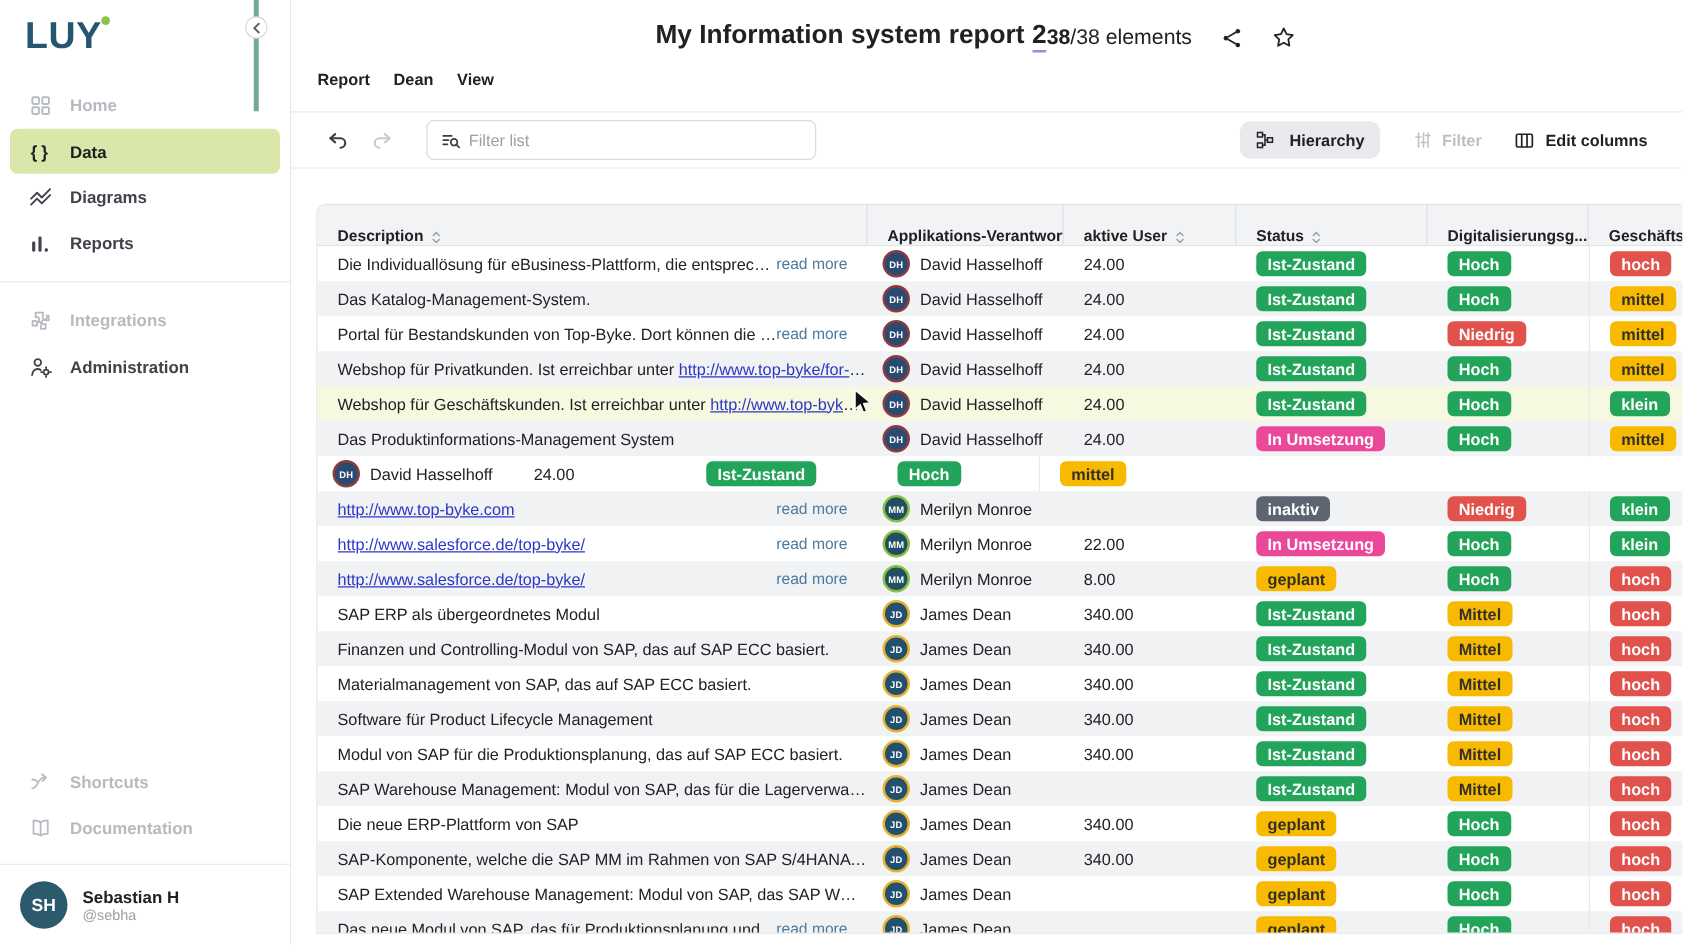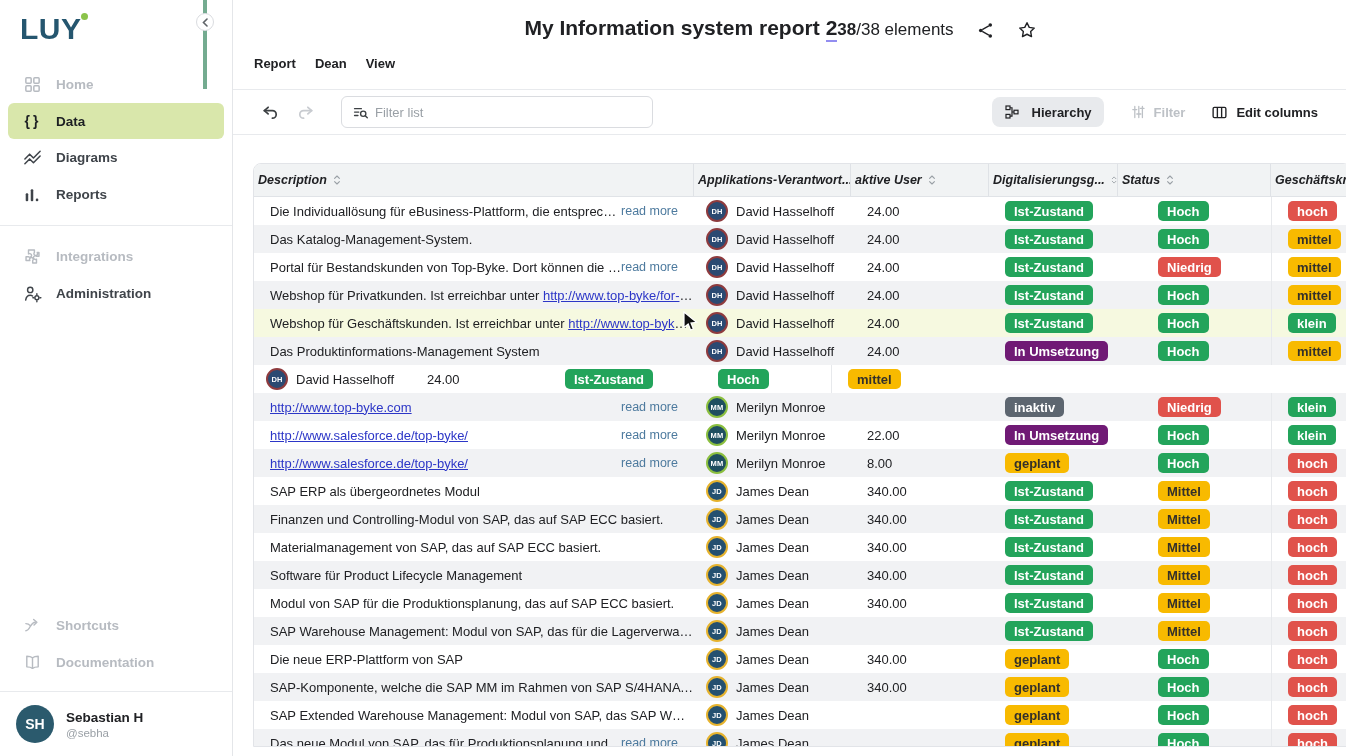--- a/index.html
+++ b/index.html
@@ -60,41 +60,41 @@
               padding:7px 12px; font-size:13px; font-weight:700; color:#202124; cursor:pointer; font-family:inherit; }
   .flat-btn { display:flex; align-items:center; gap:8px; background:none; border:none; font-size:13px;
               font-weight:700; cursor:pointer; font-family:inherit; color:#202124; }
   .flat-btn.disabled { color:#bdc1c6; }
 
   
   .content { flex:1; background:#fff; overflow:hidden; }
   .table-wrap { margin:28px 0 0 20px; width:1098px; height:584px; border:1px solid #e2e4e8;
                 border-radius:8px 8px 0 0; overflow:hidden; background:#fff; }
   .thead { display:flex; height:33px; background:#f1f3f4; border-bottom:1px solid #e0e3e7; }
-  .th { display:flex; align-items:center; gap:6px; padding-left:4px; font-size:12.5px; font-weight:700;
-        color:#202124; border-right:1px solid #dfe2e6; overflow:hidden; white-space:nowrap; cursor:pointer; flex-shrink:0;font-style:italic; }
+  .th { display:flex; align-items:flex-end; gap:6px; padding-left:16px; font-size:12.5px; font-weight:700;
+        color:#202124; border-right:1px solid #dfe2e6; overflow:hidden; white-space:nowrap; cursor:pointer; flex-shrink:0; }
   .th:last-child { border-right:none; }
   .tr { display:flex; height:28px; background:#fff; }
   .tr.alt { background:#f1f2f4; }
   .tr.hover { background:#f6f9e0; }
   .cell { display:flex; align-items:center; overflow:hidden; white-space:nowrap; flex-shrink:0; }
   .c0 { width:440px; } .c1 { width:157px; } .c2 { width:138px; } .c3 { width:153px; } .c4 { width:129px; } .c5 { width:120px; }
   .td { font-size:13px; color:#202124; padding-left:16px; }
   .td.c5 { border-left:1px solid #e7e9ec; height:28px; }
   .desc-text { overflow:hidden; text-overflow:ellipsis; }
   .cell-link { color:#2c36c7; text-decoration:underline; }
   .read-more { margin-left:auto; padding-right:16px; color:#4d7a9e; font-size:12.5px; cursor:pointer; flex-shrink:0; }
   .owner { padding-left:12px; gap:8px; }
   .avatar { width:22px; height:22px; border-radius:50%; border:2px solid; color:#fff; font-size:7.5px; font-weight:700;
             display:flex; align-items:center; justify-content:center; flex-shrink:0; letter-spacing:.2px; }
   .badge { font-size:13px; font-weight:700; padding:3.5px 9px; border-radius:5px; line-height:1; }
   .bg-green { background:#23a45b; color:#fff; }
   .bg-red { background:#e0524b; color:#fff; }
   .bg-yellow { background:#f8ba00; color:#33302a; }
-  .bg-blue { background:#701a75; color:#fff; }
+  .bg-blue { background:#ec4899; color:#fff; }
   .bg-gray { background:#5d6670; color:#fff; }
 
   .cursor { position:absolute; left:683px; top:311px; z-index:20; pointer-events:none; }
 </style>
 </head>
 <body>
 
 <div class="app">
 
   <div class="sidebar">
@@ -290,34 +290,34 @@
                 <path d="M2 9l3 3 3-3"></path>
               </svg>
             </div>
             <div class="th c2">
               <span class="th-label">aktive User</span>
               <svg width="8" height="12" viewBox="0 0 10 14" fill="none" stroke="#9aa0a6" stroke-width="1.4" stroke-linecap="round" stroke-linejoin="round">
                 <path d="M2 5l3-3 3 3"></path>
                 <path d="M2 9l3 3 3-3"></path>
               </svg>
             </div>
+            <div class="th c3">
+              <span class="th-label">Status</span>
+              <svg width="8" height="12" viewBox="0 0 10 14" fill="none" stroke="#9aa0a6" stroke-width="1.4" stroke-linecap="round" stroke-linejoin="round">
+                <path d="M2 5l3-3 3 3"></path>
+                <path d="M2 9l3 3 3-3"></path>
+              </svg>
+            </div>
             <div class="th c4">
               <span class="th-label">Digitalisierungsg...</span>
               <svg width="8" height="12" viewBox="0 0 10 14" fill="none" stroke="#9aa0a6" stroke-width="1.4" stroke-linecap="round" stroke-linejoin="round">
                 <path d="M2 5l3-3 3 3"></path>
                 <path d="M2 9l3 3 3-3"></path>
               </svg>
             </div>
-            <div class="th c3">
-              <span class="th-label">Status</span>
-              <svg width="8" height="12" viewBox="0 0 10 14" fill="none" stroke="#9aa0a6" stroke-width="1.4" stroke-linecap="round" stroke-linejoin="round">
-                <path d="M2 5l3-3 3 3"></path>
-                <path d="M2 9l3 3 3-3"></path>
-              </svg>
-            </div>
             <div class="th c5">
               <span class="th-label">Geschäftskritik</span>
             </div>
           </div>
         <div>
             <div class="tr">
               <div class="td cell c0">
                 <span class="desc-text">Die Individuallösung für eBusiness-Plattform, die entsprechend der Bedürfnis:...</span>
                 <span class="read-more">read more</span>
               </div>

